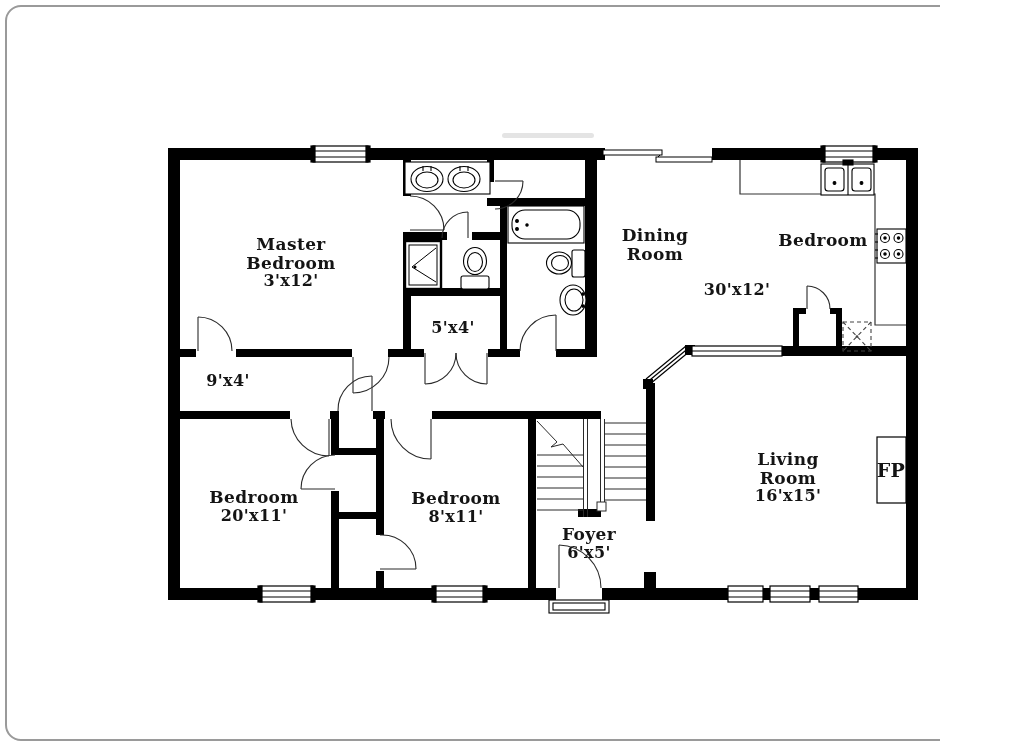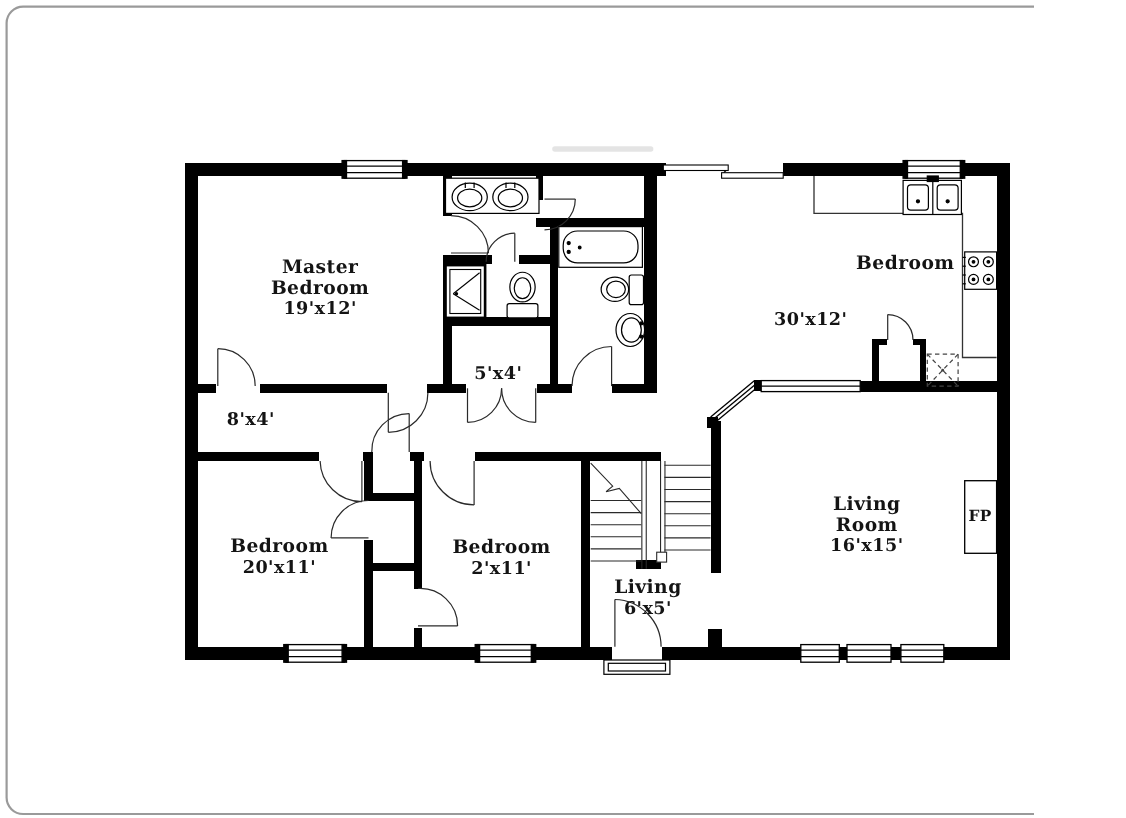--- a/index.html
+++ b/index.html
@@ -7,21 +7,21 @@
     position:relative;width:940px;height:744px;background:#ffffff;
     font-family:"DejaVu Serif",serif;overflow:hidden;
   }
   #plan-svg{position:absolute;left:0;top:0;}
   .label{
     position:absolute;transform:translate(-50%,-50%);
     text-align:center;font-weight:700;color:#141414;line-height:1.1;
   }
   .rname{font-size:17px;letter-spacing:.4px;}
   .rdims{font-size:16px;letter-spacing:.4px;}
-  .fp{font-size:14px;letter-spacing:.3px;text-align:right;}
+  .fp{font-size:19px;letter-spacing:.3px;text-align:right;}
   .frame{
     position:absolute;left:5px;top:5px;width:1012px;height:732px;
     border:2px solid #9a9a9a;border-radius:16px;pointer-events:none;
   }
   .smudge{
     position:absolute;left:502px;top:133px;width:92px;height:5px;
     background:#d9d9d9;border-radius:3px;opacity:.7;
   }
 </style>
 </head>
@@ -341,46 +341,49 @@
         <circle cx="583" cy="306" r="1.3" fill="#000"></circle>
   </g>
 
   <g stroke="#000" stroke-width="1.2" fill="#fff">
     <rect x="877" y="437" width="29" height="66"></rect>
   </g>
 </svg>
 
   <div class="label" style="left:291px;top:262px;width:124px">
     <div class="rname">Master Bedroom</div>
-    <div class="rdims">19'x12'</div>
+    <div class="rdims">3'x12'</div>
   </div>
 
   <div class="label" style="left:228px;top:381px">
-    <div class="rdims">8'x4'</div>
-  </div>
-
-  <div class="label" style="left:453px;top:339px">
+    <div class="rdims">9'x4'</div>
+  </div>
+
+  <div class="label" style="left:453px;top:328px">
     <div class="rdims">5'x4'</div>
   </div>
 
   <div class="label" style="left:254px;top:506px">
     <div class="rname">Bedroom</div>
     <div class="rdims">20'x11'</div>
   </div>
 
   <div class="label" style="left:456px;top:507px">
     <div class="rname">Bedroom</div>
-    <div class="rdims">2'x11'</div>
+    <div class="rdims">8'x11'</div>
   </div>
 
   <div class="label" style="left:589px;top:543px">
-    <div class="rname">Living</div>
+    <div class="rname">Foyer</div>
     <div class="rdims">6'x5'</div>
   </div>
 
+  <div class="label" style="left:655px;top:245px;width:92px">
+    <div class="rname">Dining Room</div>
+  </div>
 
   <div class="label" style="left:737px;top:290px">
     <div class="rdims">30'x12'</div>
   </div>
 
   <div class="label" style="left:823px;top:240px">
     <div class="rname">Bedroom</div>
   </div>
 
   <div class="label" style="left:788px;top:477px;width:92px">

